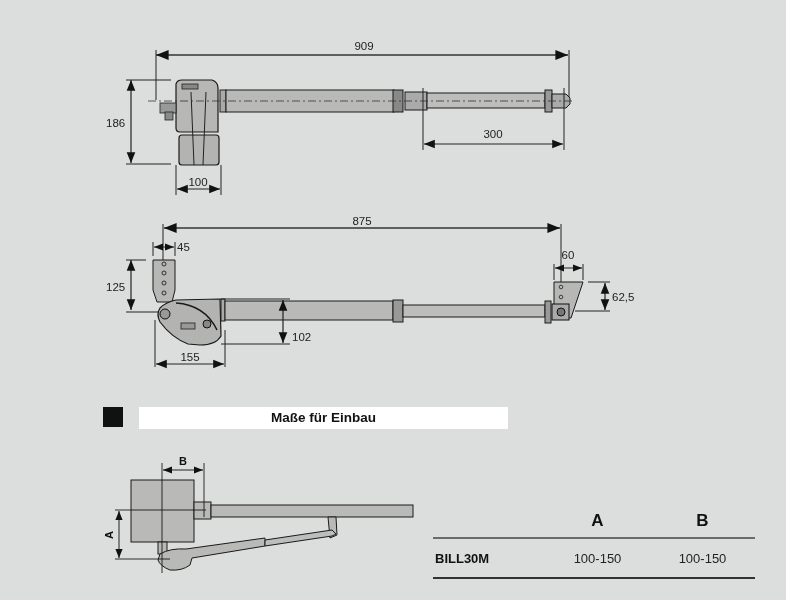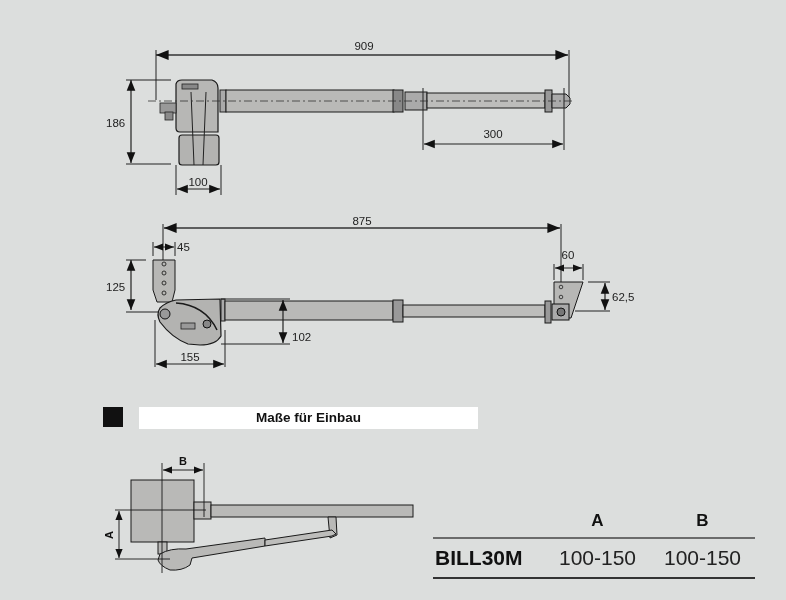--- a/index.html
+++ b/index.html
@@ -14,42 +14,42 @@
     .dim { font-family: "Liberation Sans", sans-serif; font-size: 11.5px; fill: #222; }
     .section-bar {
       position: absolute; left: 103px; top: 407px;
       display: flex; align-items: center;
     }
     .section-square {
       width: 20px; height: 20px; background: #111;
     }
     .section-title {
       position: absolute; left: 139px; top: 407px;
-      width: 339px; height: 22px;
+      width: 369px; height: 22px;
       background: #ffffff;
       font-weight: bold; font-size: 13.5px; color: #111;
       text-align: center; line-height: 22px;
       font-family: "Liberation Sans", sans-serif;
     }
     .table-wrap {
       position: absolute; left: 433px; top: 505px;
       width: 322px;
     }
     table.dims {
       width: 100%;
       border-collapse: collapse;
       font-family: "Liberation Sans", sans-serif;
     }
     table.dims th {
       font-weight: bold; font-size: 17px; color: #111;
       height: 30px; text-align: center;
       border-bottom: 2px solid #6b6b6b;
     }
     table.dims td {
-      font-size: 21px; color: #222; text-align: center;
+      font-size: 13px; color: #222; text-align: center;
       height: 36px;
       border-bottom: 2px solid #333;
     }
     table.dims td.model { font-weight: bold; color: #111; text-align: left; padding-left: 2px; }
     table.dims th.blank { width: 110px; }
   </style>
 </head>
 <body>
 
 <svg class="drawing" width="786" height="600" viewBox="0 0 786 600">

